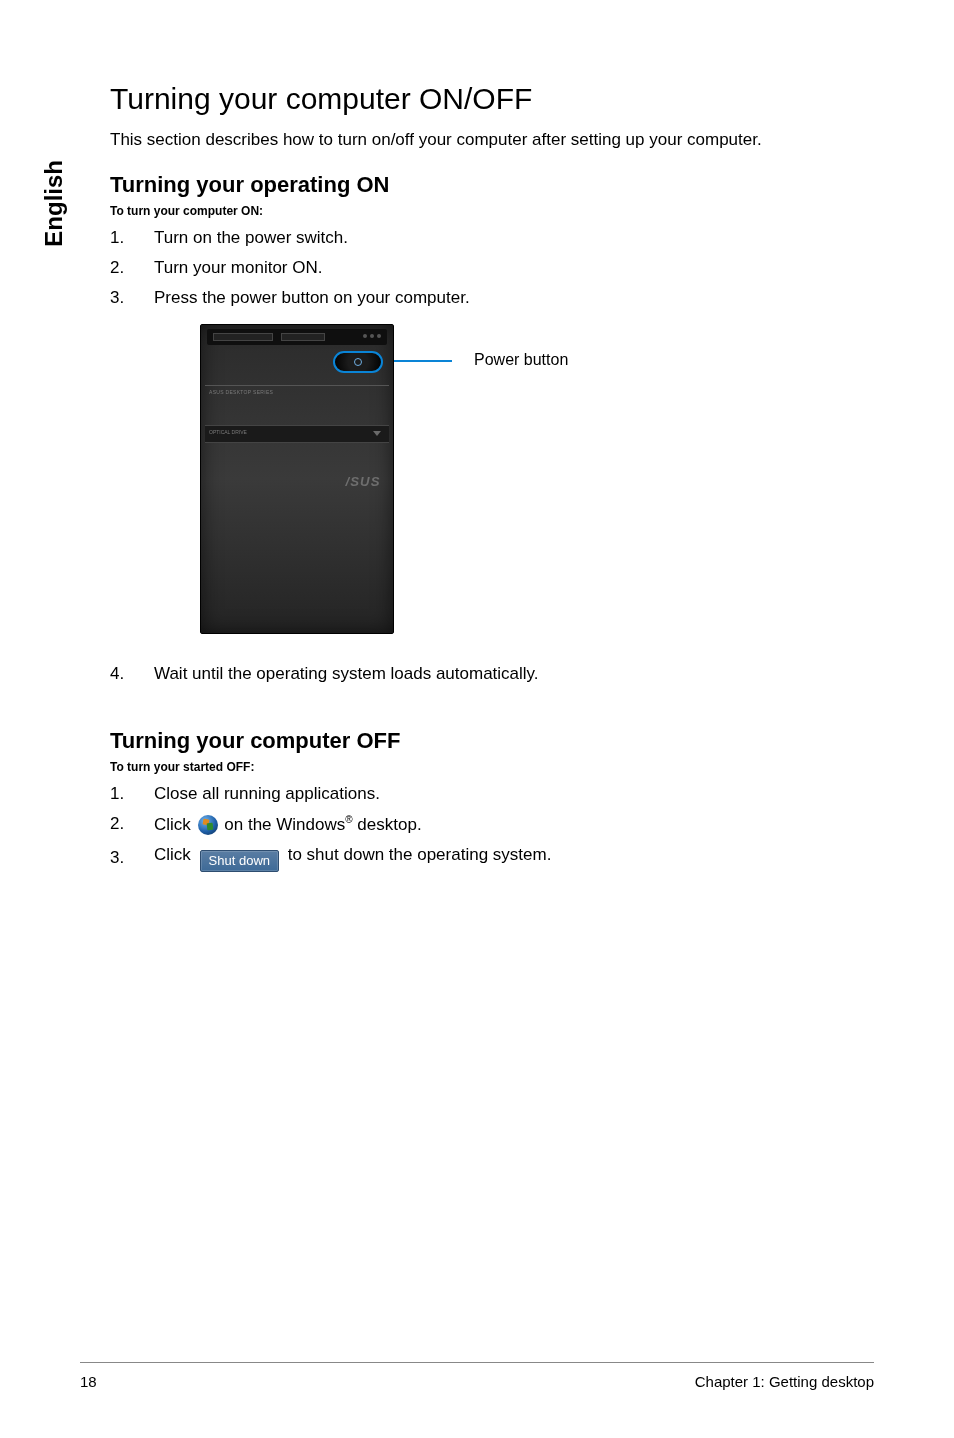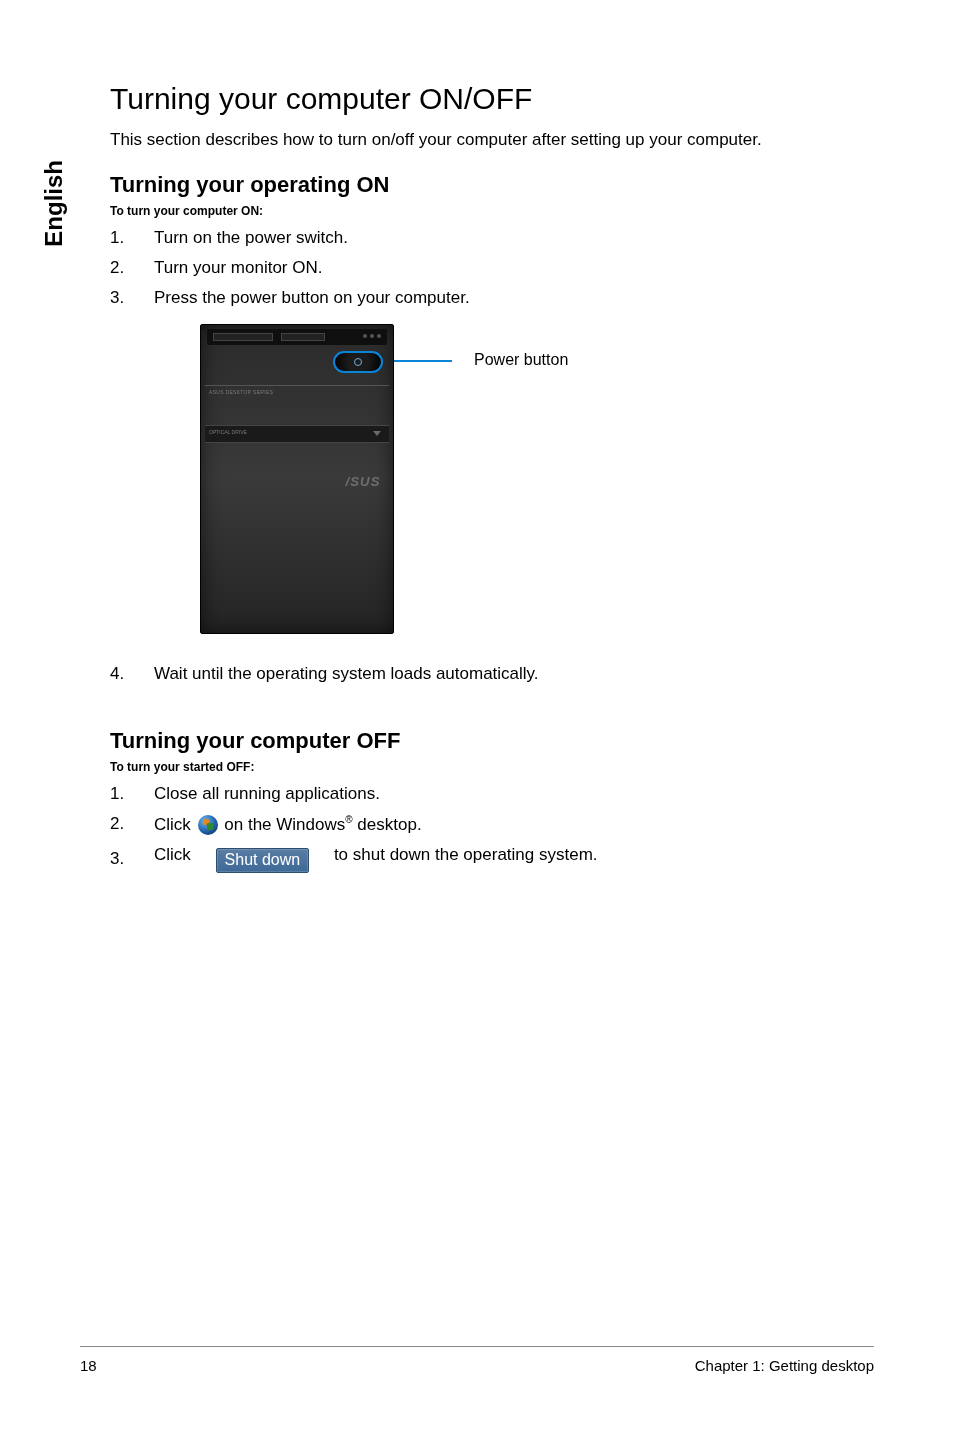--- a/index.html
+++ b/index.html
@@ -66,29 +66,29 @@
   }
   .inline-icon::before {
     content:""; position:absolute; left:5px; top:4px; width:6px; height:6px;
     background:#e08a1f; border-radius:1px; transform:rotate(10deg);
   }
   .inline-icon::after {
     content:""; position:absolute; left:9px; top:8px; width:6px; height:7px;
     background:#2e8b2e; border-radius:1px; transform:rotate(-6deg);
   }
   .shutdown-btn {
-    display:inline-block; vertical-align:-5px; margin:0 20px;
-    font-size:16px; color:#fff; padding:2px 8px 3px 8px;
+    display:inline-block; vertical-align:-5px; margin:0 4px;
+    font-size:13px; color:#fff; padding:2px 8px 3px 8px;
     background: linear-gradient(180deg, #5a7da3 0%, #3e6a97 100%);
     border:1px solid #2e4d70; border-radius:2px;
     box-shadow: inset 0 0 0 1px rgba(255,255,255,0.15);
   }
   .sup { font-size: 10px; vertical-align: super; }
   .footer {
-    position: absolute; left: 80px; right: 80px; bottom: 64px;
+    position: absolute; left: 80px; right: 80px; bottom: 48px;
     border-top: 1px solid #888; padding-top: 10px;
     display: flex; justify-content: space-between; font-size: 15px; color:#000;
   }
 </style>
 </head>
 <body>
 
 <div class="page">
 
   <div class="side-tab">English</div>

